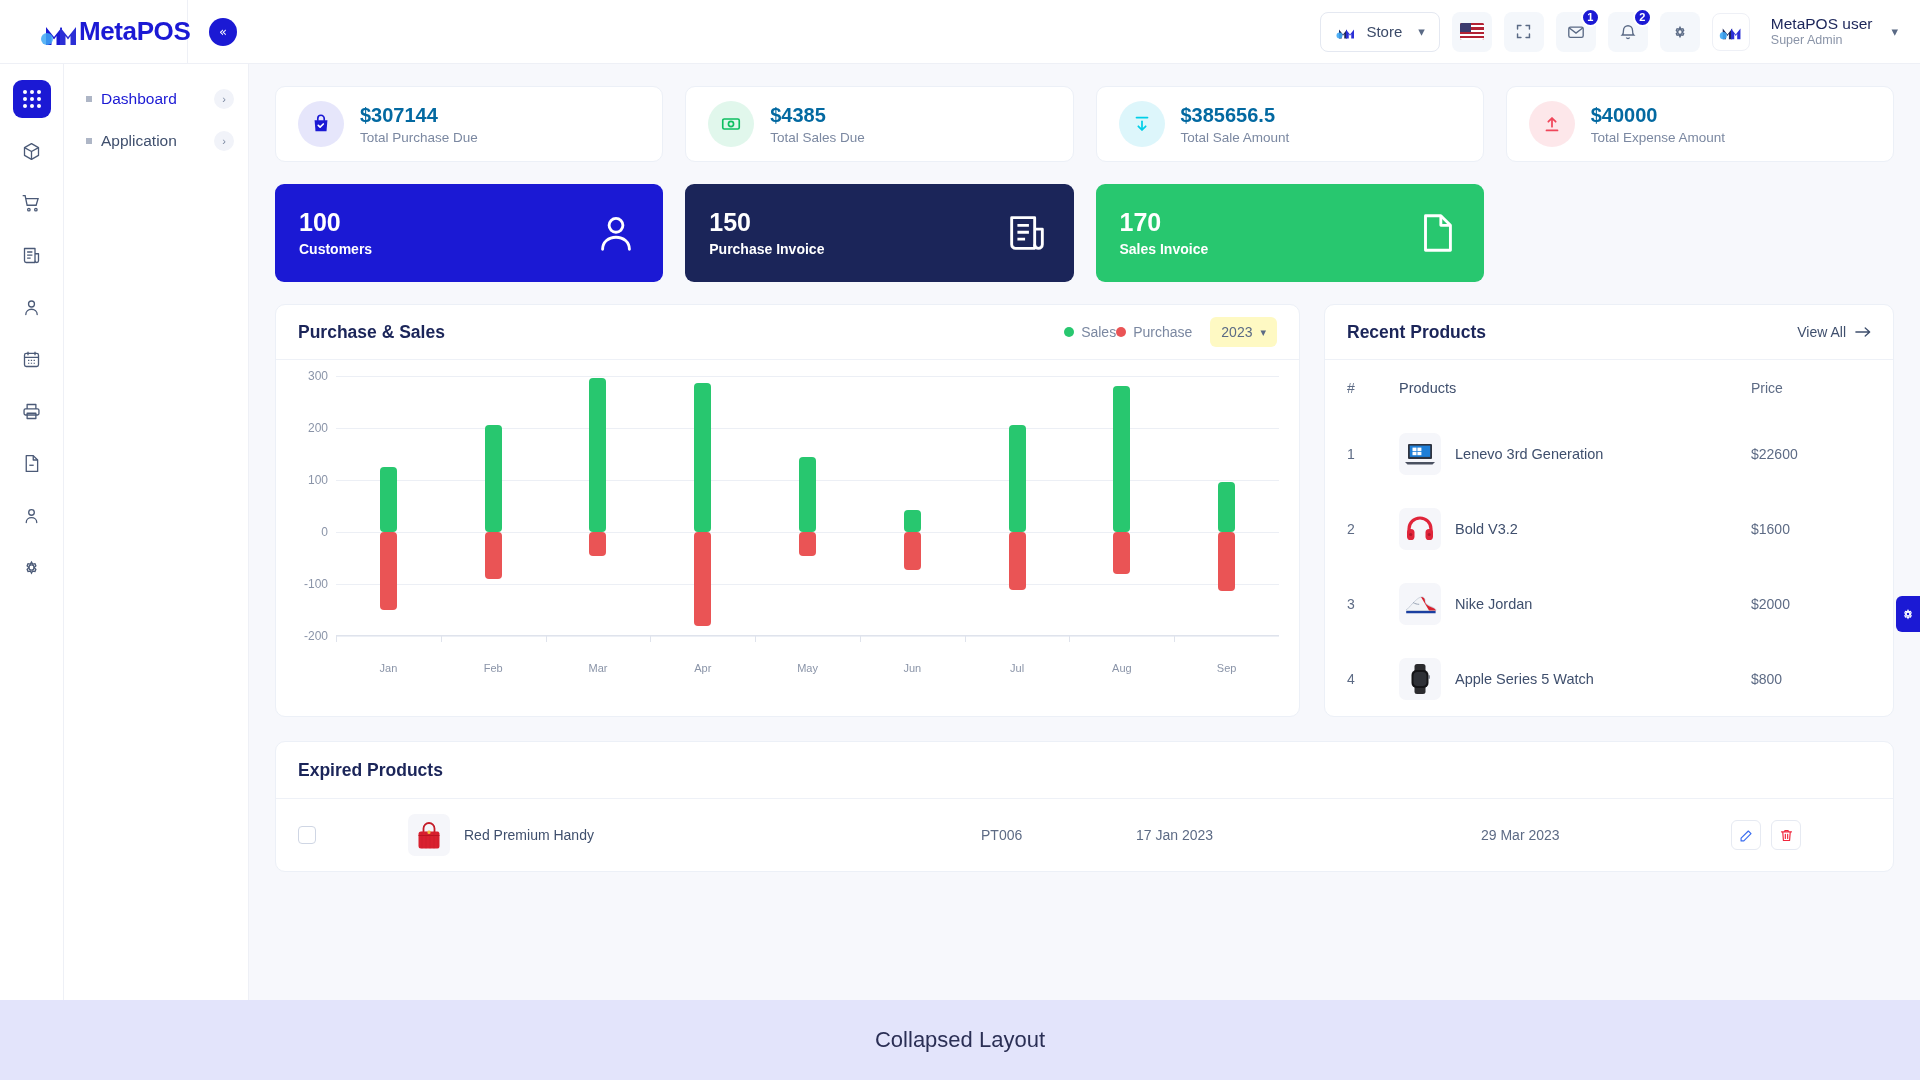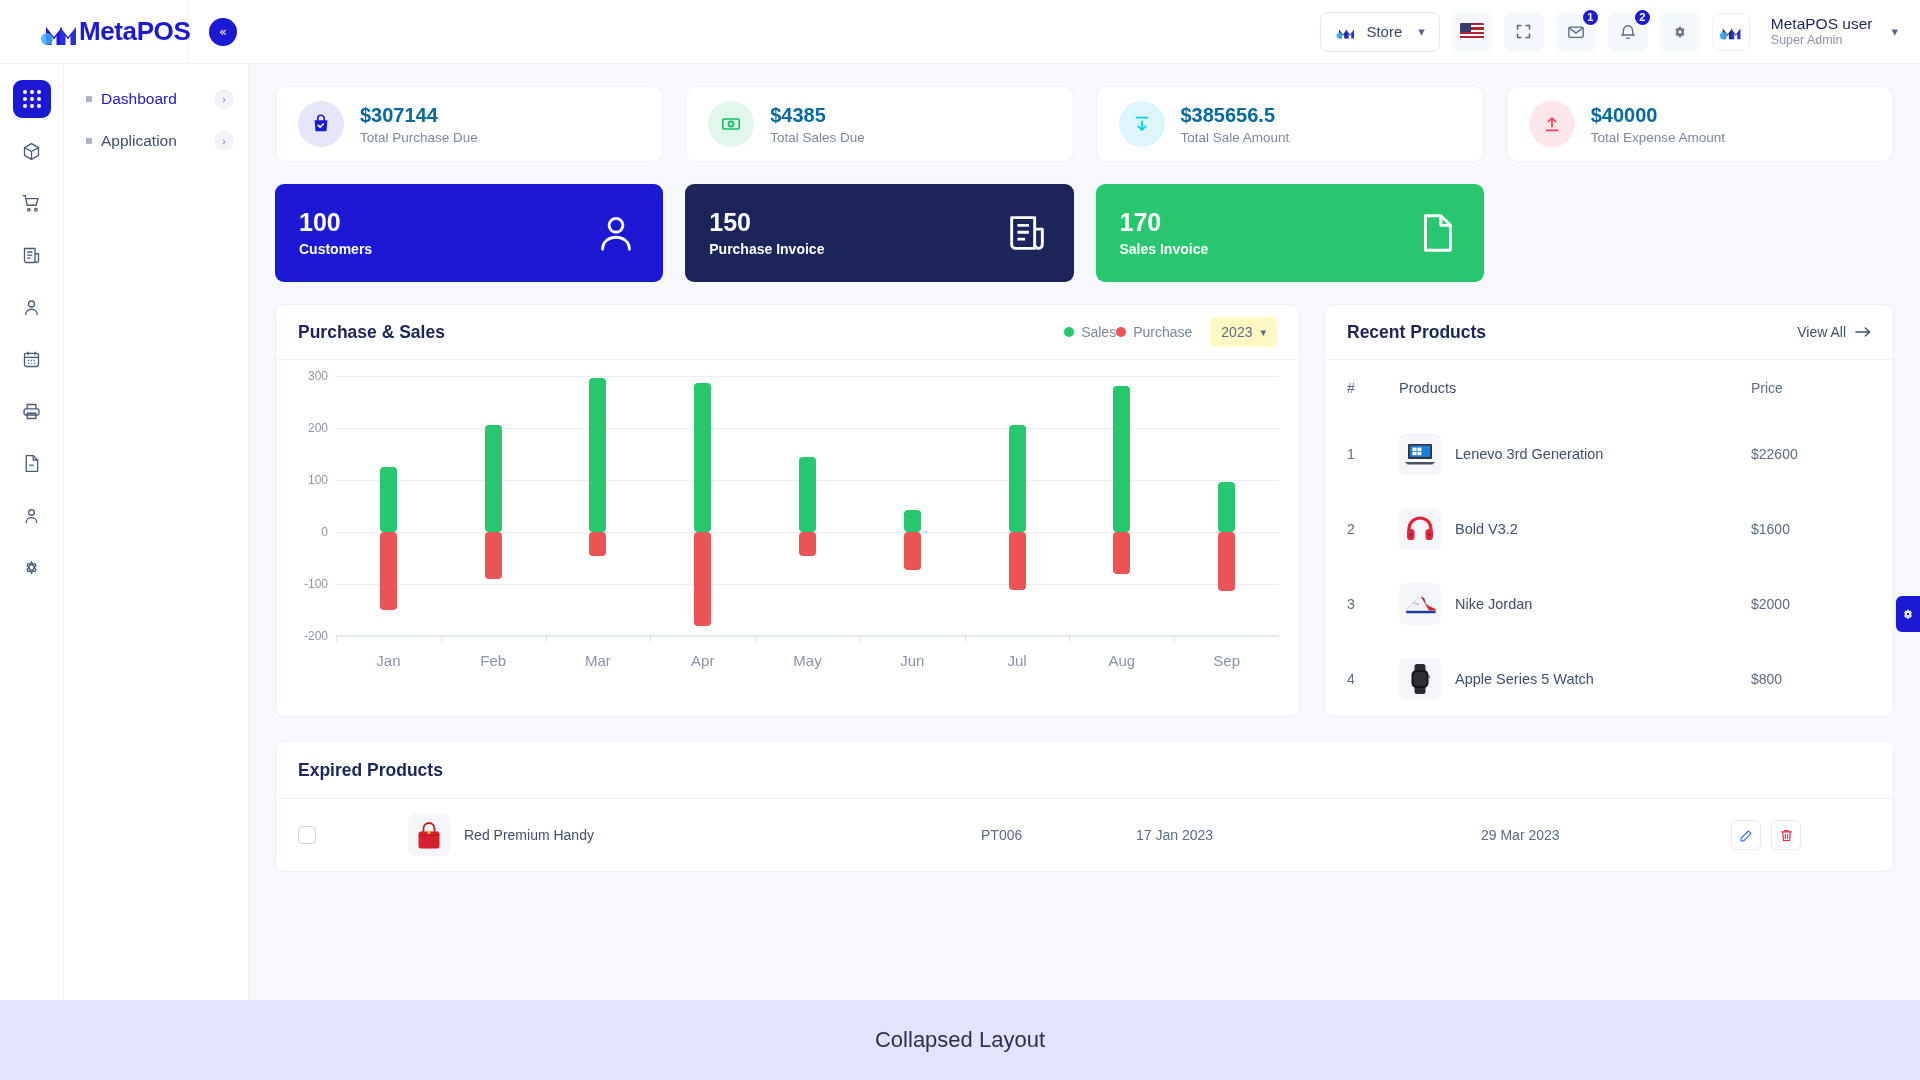--- a/index.html
+++ b/index.html
@@ -115,21 +115,21 @@
   .yaxis { position:absolute;left:0;top:0;bottom:30px;width:42px; }
   .ytick { position:absolute;right:6px;transform:translateY(-50%);font-size:12px;color:#8a94a8; }
   .grid { position:absolute;left:44px;right:4px;top:0;bottom:30px; }
   .gline { position:absolute;left:0;right:0;height:1px;background:#eceff5; }
   .axisline{position:absolute;left:0;right:0;bottom:0;height:1px;background:#dfe3ec;}
   .bars { position:absolute;left:44px;right:4px;top:0;bottom:30px;display:flex; }
   .bcol { flex:1;position:relative;display:flex;justify-content:center; }
   .bcol .tickmark{position:absolute;bottom:-6px;left:0;width:1px;height:6px;background:#dfe3ec;}
   .bar { position:absolute;width:17px;border-radius:4px; }
   .xaxis { position:absolute;left:44px;right:4px;bottom:0;height:28px;display:flex; }
-  .xlab { flex:1;text-align:center;font-size:15px;color:#8a94a8;padding-top:14px; }
+  .xlab { flex:1;text-align:center;font-size:11px;color:#8a94a8;padding-top:24px; }
 
   
   .rp-card { width:570px;min-width:570px; }
   .rp-head { height:54px;display:flex;align-items:center;padding:0 22px; }
   .rp-title { font-size:17.5px;font-weight:700; }
   .viewall { margin-left:auto;display:flex;align-items:center;gap:9px;font-size:14px;color:#3f4f6d;cursor:pointer; }
   .rp-table { border-top:1px solid #eef1f7; padding:0 22px; }
   .rp-th { display:flex;align-items:center;height:56px;font-size:14.5px;color:#1b2559;font-weight:400; }
   .rp-row { display:flex;align-items:center;height:75px; }
   .c-hash{width:52px;flex:0 0 52px;font-size:14px;color:#5d6b85;}

